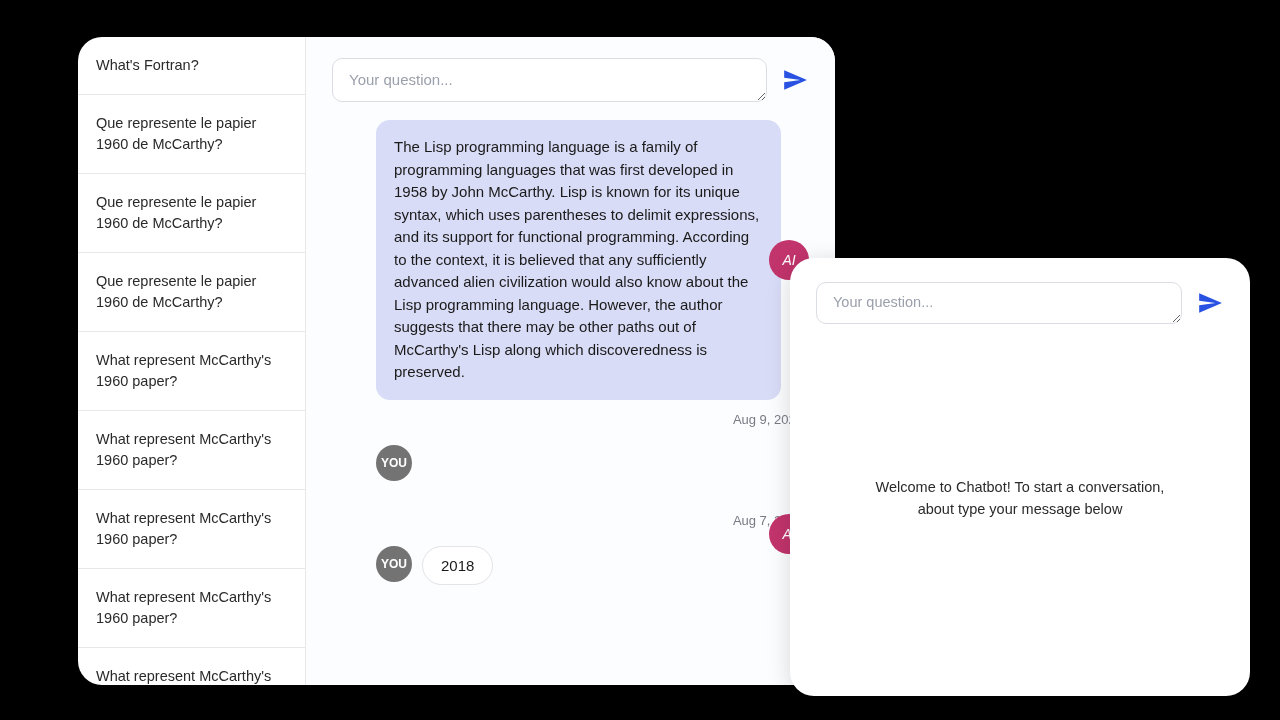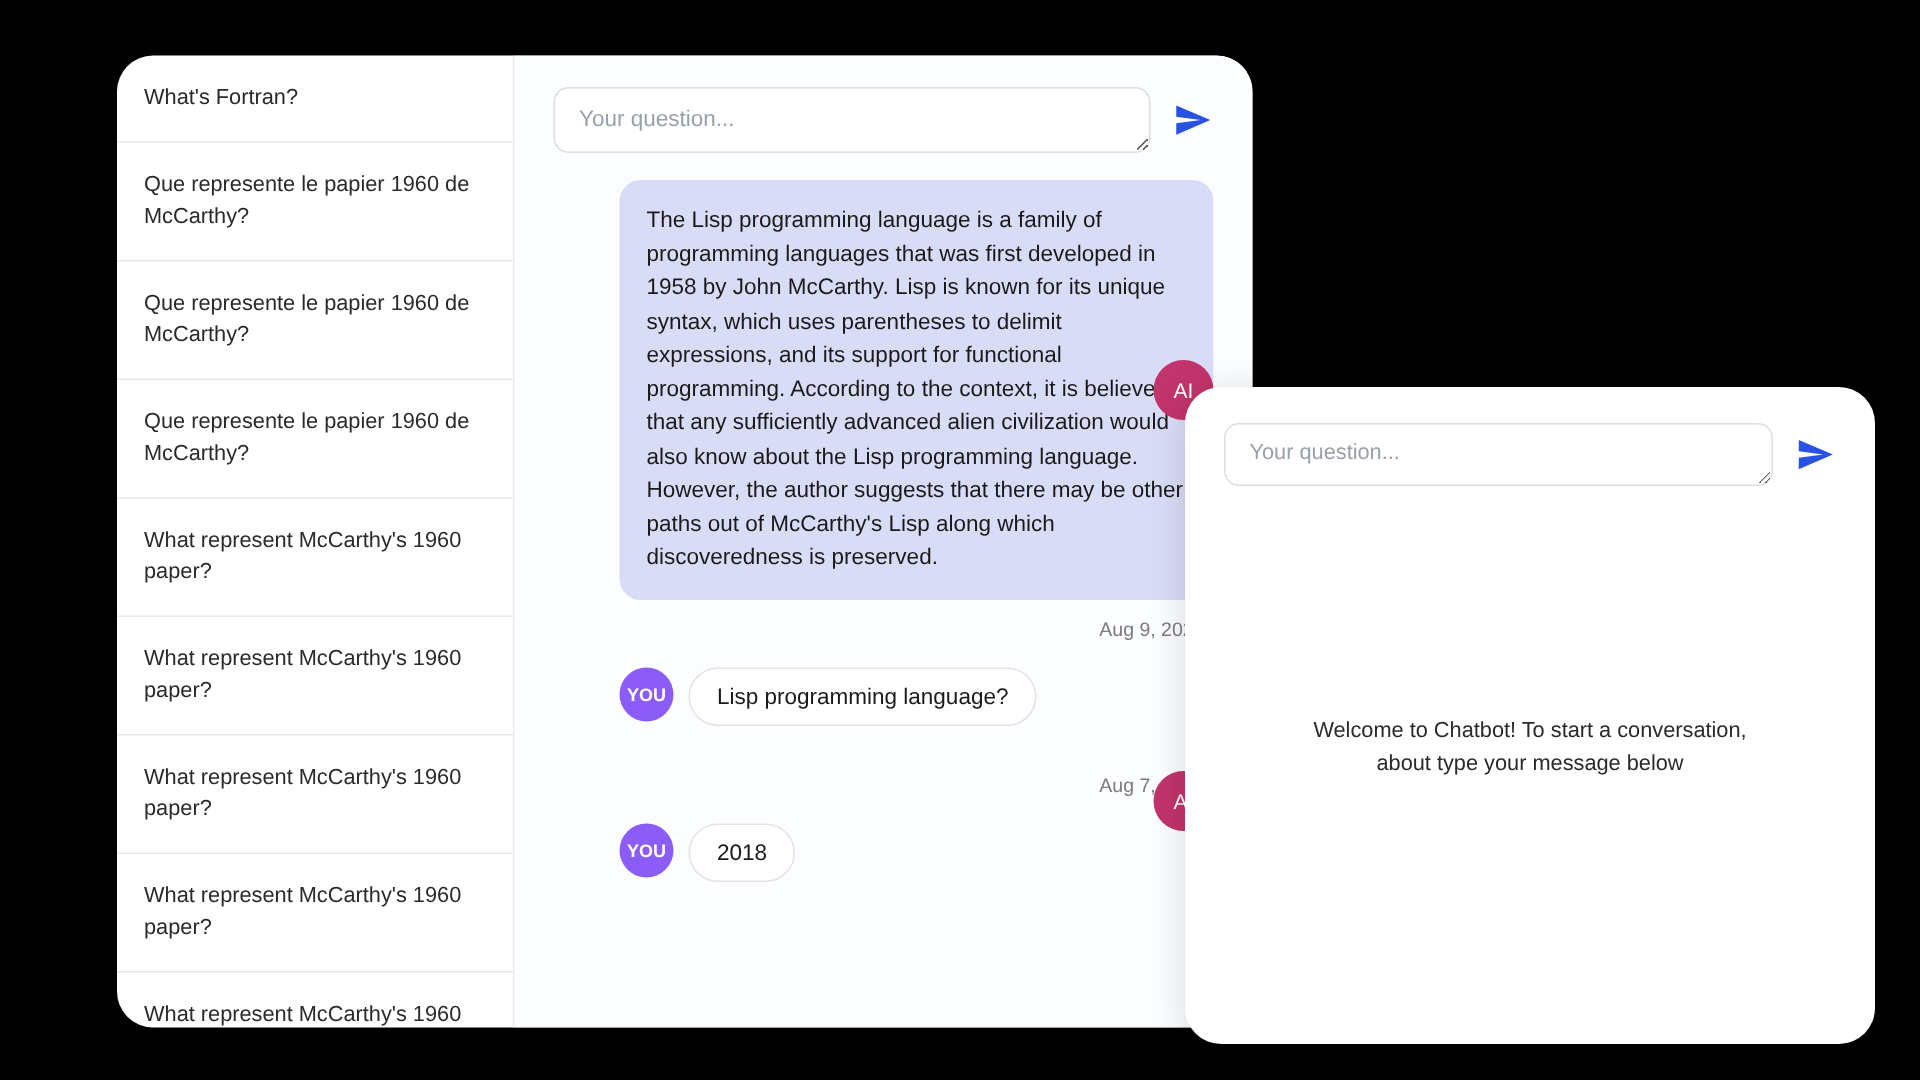--- a/index.html
+++ b/index.html
@@ -21,21 +21,21 @@
       top: 37px;
       width: 757px;
       height: 648px;
       background: #ffffff;
       border-radius: 24px;
       display: flex;
       overflow: hidden;
       box-shadow: 0 4px 20px rgba(0,0,0,0.1);
     }
     .sidebar {
-      width: 265px;
+      width: 228px;
       border-right: 1px solid #e8e8e8;
       overflow-y: auto;
     }
     .sidebar-item {
       padding: 18px 18px;
       border-bottom: 1px solid #e8e8e8;
       font-size: 14.5px;
       color: #2a2a2a;
       cursor: pointer;
       line-height: 1.45;
@@ -126,35 +126,36 @@
       border-radius: 50%;
       display: flex;
       align-items: center;
       justify-content: center;
       font-size: 12px;
       font-weight: 600;
       color: #fff;
       flex-shrink: 0;
     }
     .badge-you {
-      background: #8b5cf6;
+      background: #737373;
       text-align: right;
     }
     .ai-avatar {
       position: absolute;
       width: 40px;
       height: 40px;
       border-radius: 50%;
       background: #c2346c;
       color: #fff;
       display: flex;
       align-items: center;
       justify-content: center;
       font-size: 14px;
       font-weight: 500;
+      font-style: italic;
     }
     .ai-avatar-1 {
       left: 769px;
       top: 240px;
     }
     .ai-avatar-2 {
       left: 769px;
       top: 514px;
     }
     .timestamp {
@@ -236,21 +237,20 @@
       </div>
     </div>
 
     <div class="chat-scroll">
       <div class="msg-row ai">
         <div class="ai-bubble">The Lisp programming language is a family of programming languages that was first developed in 1958 by John McCarthy. Lisp is known for its unique syntax, which uses parentheses to delimit expressions, and its support for functional programming. According to the context, it is believed that any sufficiently advanced alien civilization would also know about the Lisp programming language. However, the author suggests that there may be other paths out of McCarthy's Lisp along which discoveredness is preserved.</div>
       </div>
       <div class="timestamp">Aug 9, 2024</div>
       <div class="msg-row user">
         <div class="badge badge-you">YOU</div>
-        <div class="user-bubble">Lisp programming language?</div>
       </div>
       <div style="height:12px"></div>
       <div class="timestamp">Aug 7, 2024</div>
       <div class="msg-row user">
         <div class="badge badge-you">YOU</div>
         <div class="user-bubble">2018</div>
       </div>
     </div>
   </div>
 </div>

